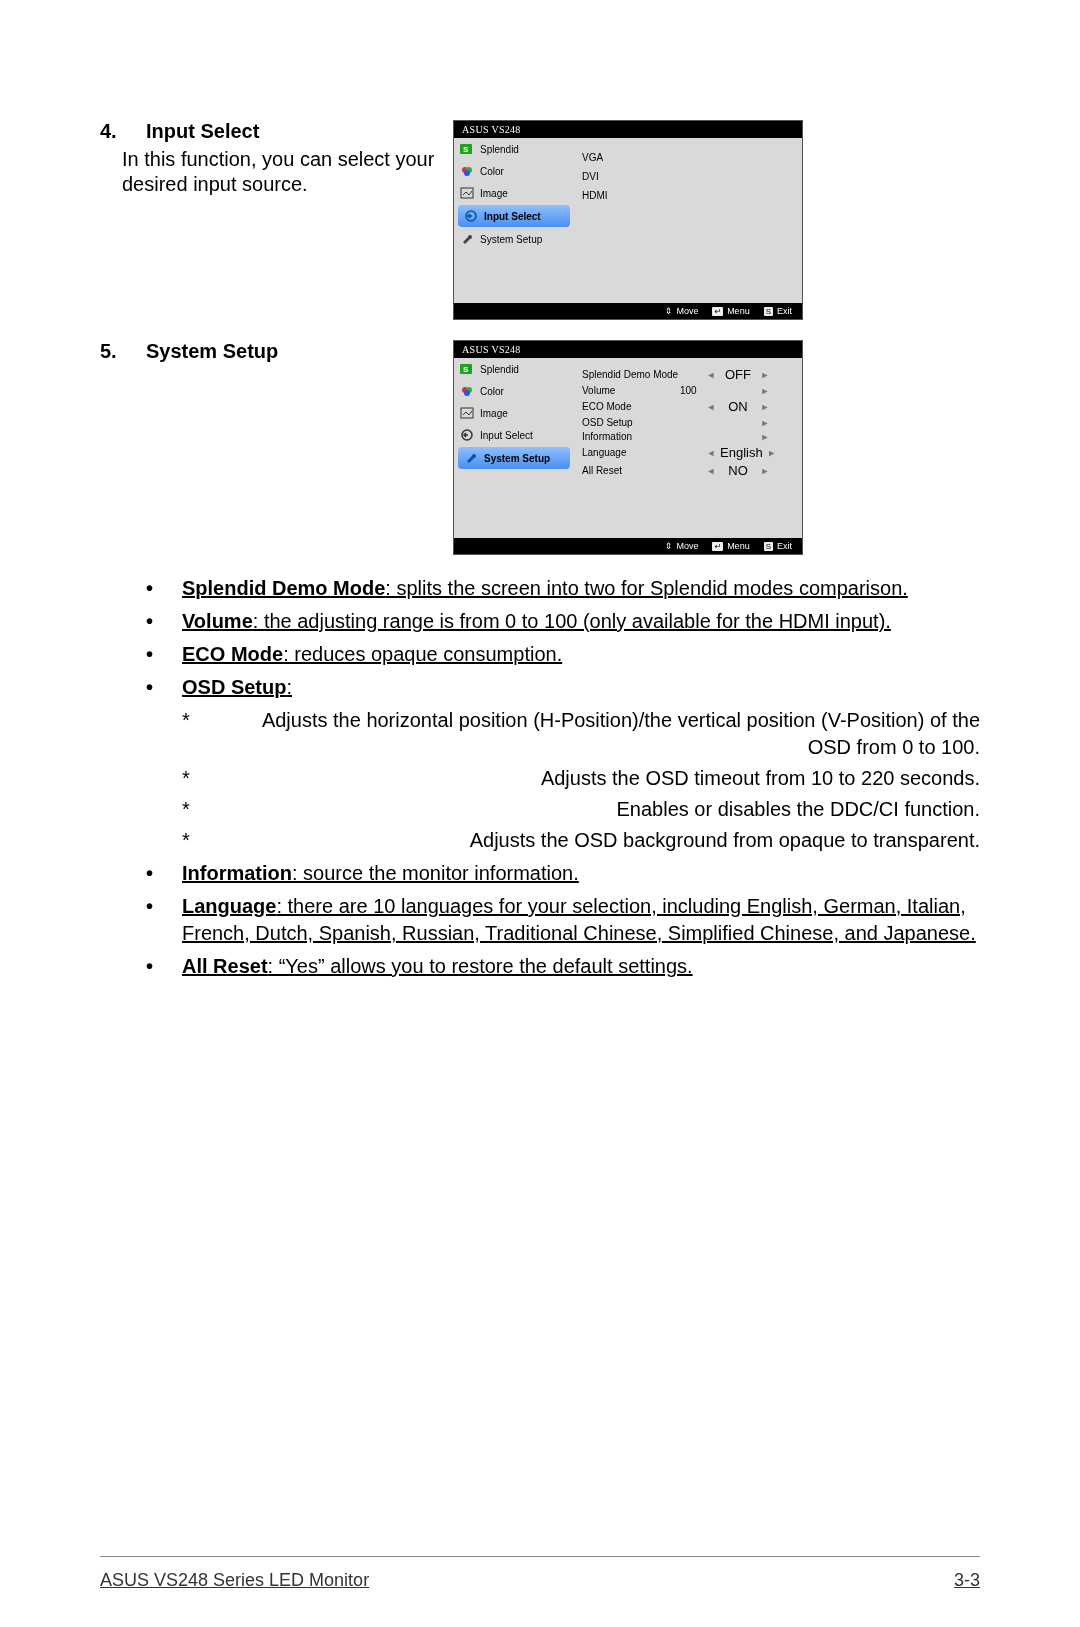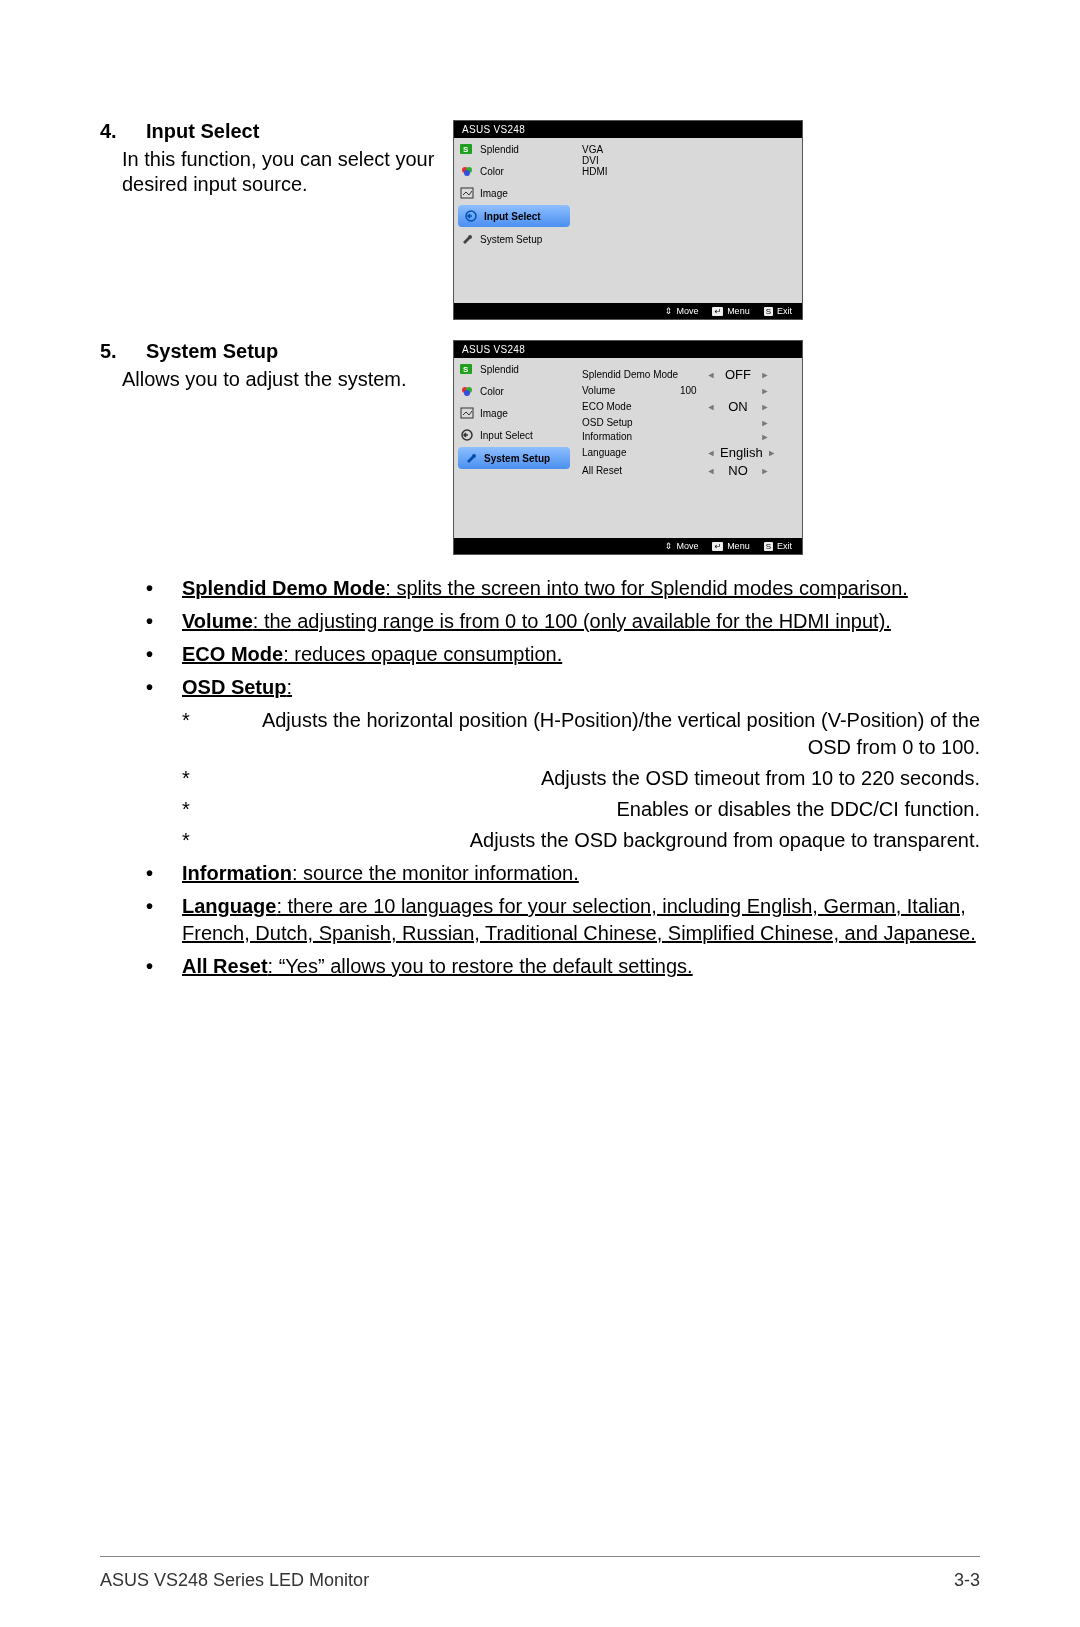--- a/index.html
+++ b/index.html
@@ -41,20 +41,21 @@
     width: 350px;
     border: 1px solid #555;
     font-size: 10px;
   }
   .osd-title {
     background: #000;
     color: #fff;
     font-size: 10px;
     padding: 3px 8px;
     letter-spacing: 0.3px;
+    font-family: Liberation Serif, serif;
   }
   .osd-body {
     display: flex;
     height: 165px;
     background: #d9d9d9;
   }
   .osd-side {
     width: 120px;
     display: flex;
     flex-direction: column;
@@ -73,21 +74,21 @@
     margin: 1px 4px;
     color: #000;
     font-weight: bold;
   }
   .osd-item .ic { width: 14px; height: 12px; display:inline-flex; align-items:center; justify-content:center;}
   .osd-right {
     flex: 1;
     padding: 6px 8px;
     font-size: 10px;
   }
-  .osd-right .opt { margin: 0 0; }
+  .osd-right .opt { margin: 8px 0; }
   .osd-right .opt-row {
     display: flex;
     align-items: center;
     margin: 3px 0;
     font-size: 10px;
   }
   .opt-row .lbl { flex: 0 0 98px; }
   .opt-row .num { flex: 0 0 22px; }
   .opt-row .arr { flex: 0 0 18px; color:#777; text-align:center; font-size:9px;}
   .opt-row .val { flex: 0 0 36px; text-align:center; font-size:13px;}
@@ -124,20 +125,21 @@
   .footline { position:absolute; bottom:70px; left:100px; right:100px; border-top:1px solid #888;}
   .pg-foot {
     position: absolute;
     bottom: 36px;
     left: 100px;
     right: 100px;
     display: flex;
     justify-content: space-between;
     font-size: 18px;
     color:#333;
+    text-decoration:underline;
   }
   .b { font-weight:bold; }
   svg { display:block; }
 </style>
 </head>
 <body>
 
 <div class="page">
 
   <div class="row1">
@@ -221,21 +223,20 @@
       </div>
     </div>
   </div>
 
   <div class="row1">
     <div class="text-col">
       <div class="num-heading">
         <span class="num">5.</span>
         <span>System Setup</span>
       </div>
-      <div class="para">Allows you to adjust the system.</div>
     </div>
 
     <div class="osd">
       <div class="osd-title">ASUS VS248</div>
       <div class="osd-body" style="height:180px;">
         <div class="osd-side">
           <div class="osd-item">
             <span class="ic">
                 <svg width="14" height="12">
                   <rect x="0" y="1" width="12" height="10" fill="#1fa01f" rx="1"></rect>

